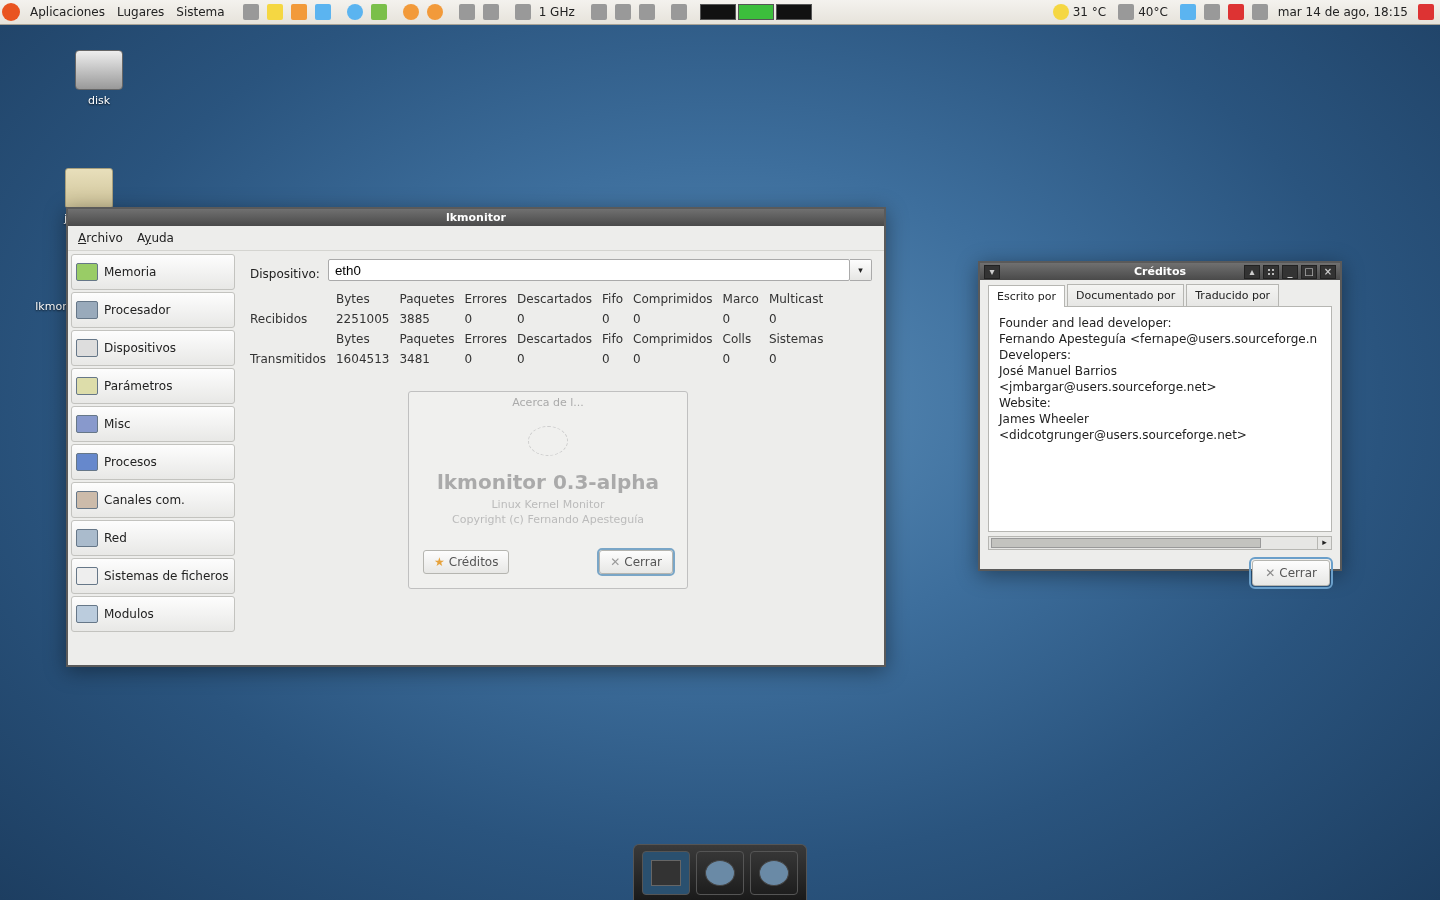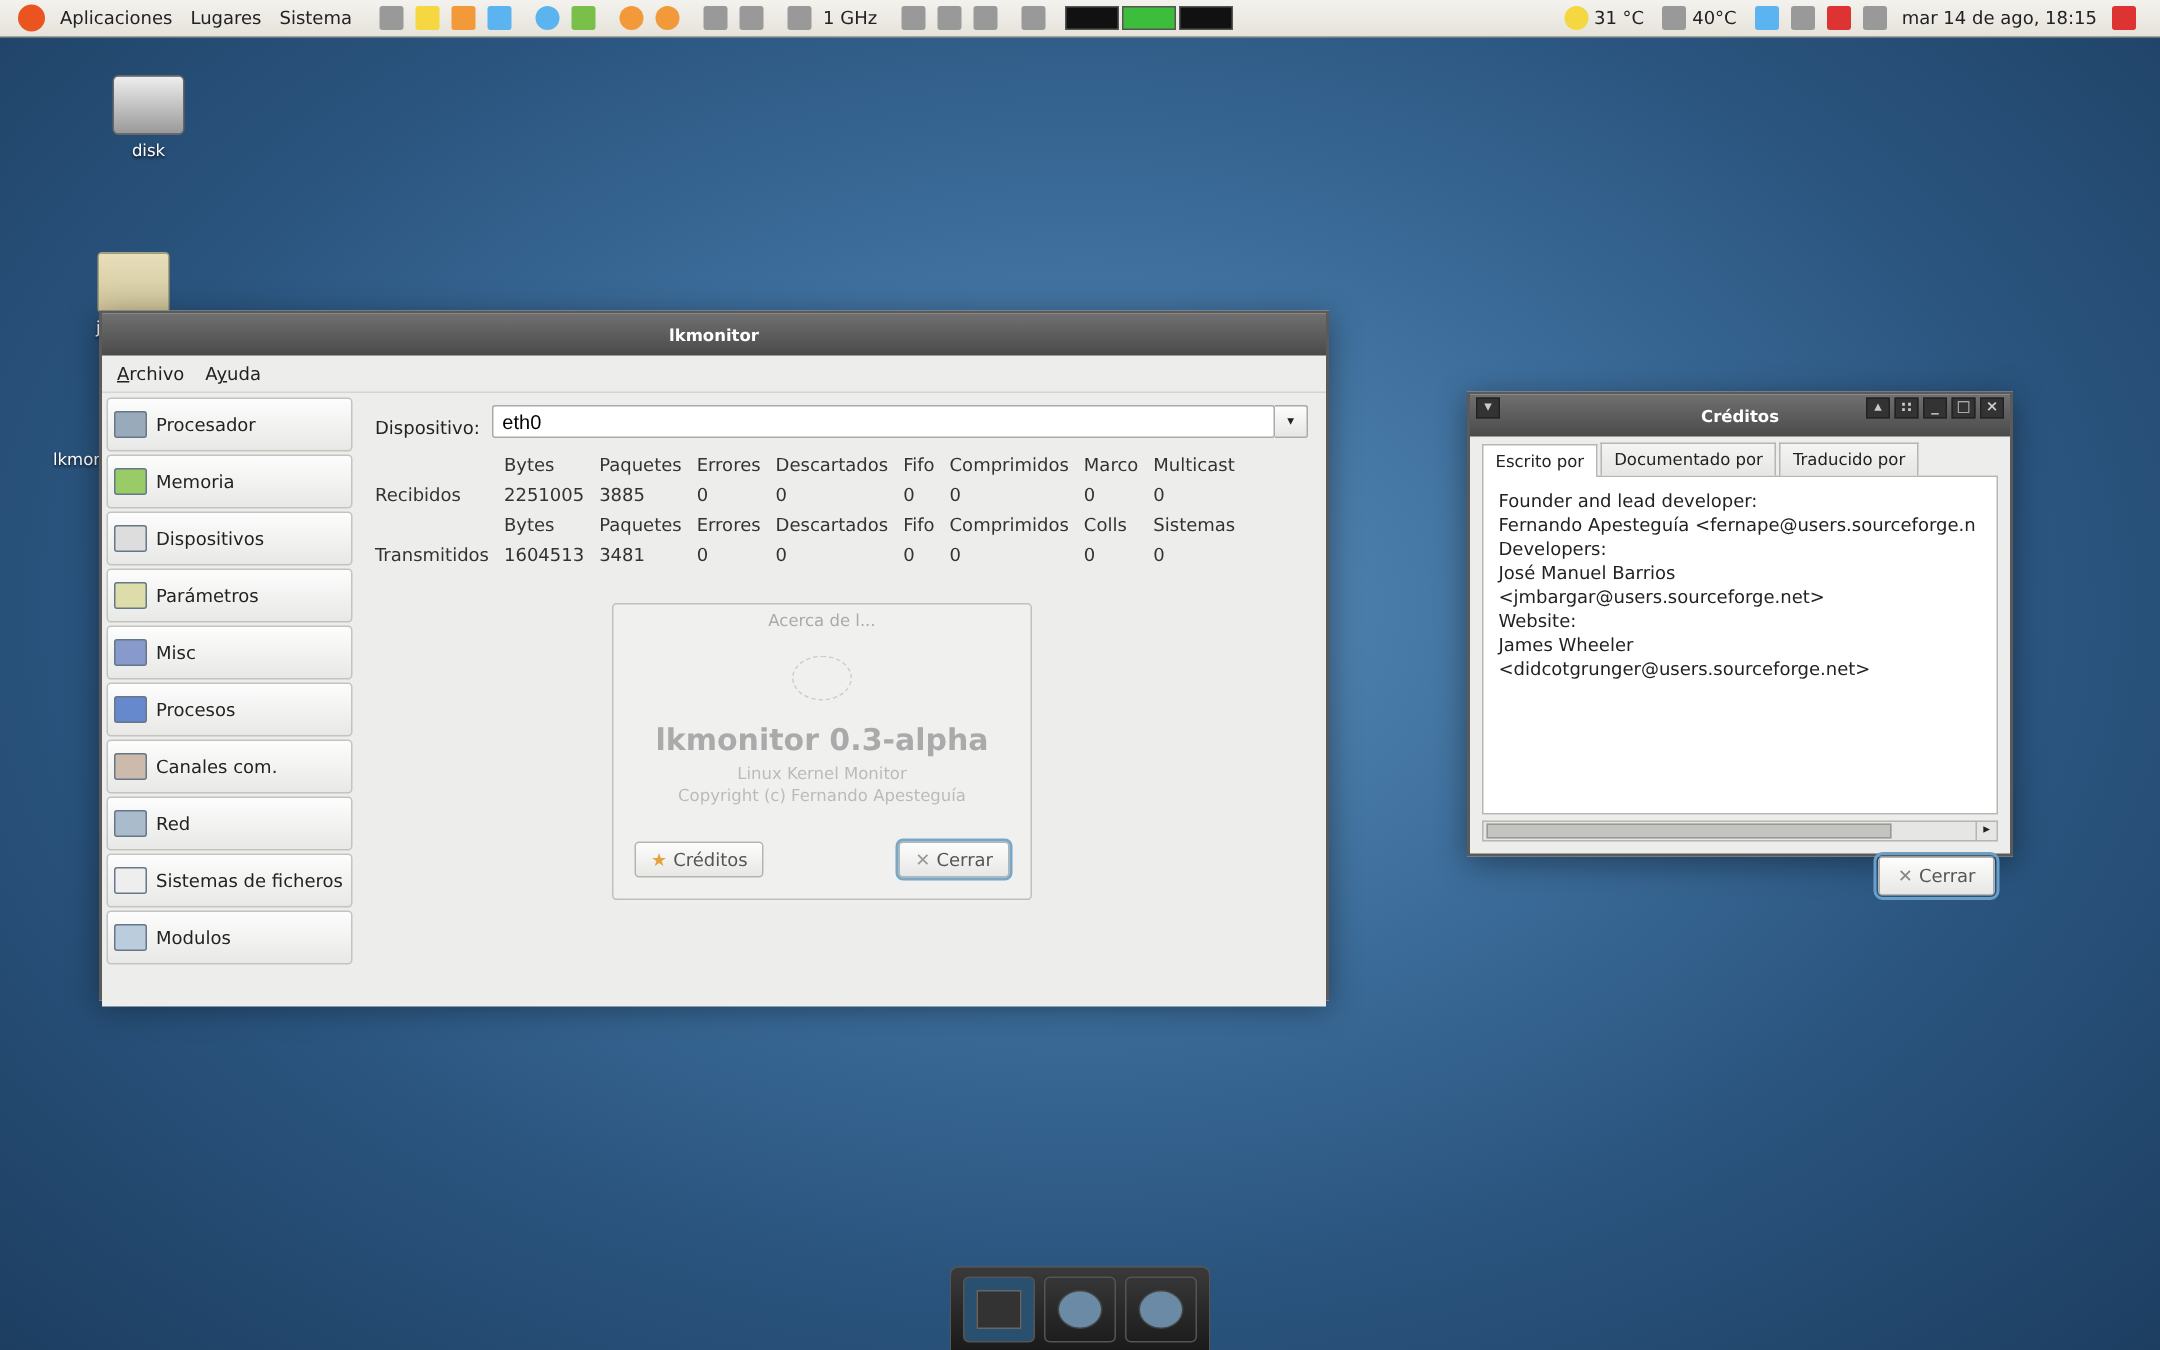--- a/index.html
+++ b/index.html
@@ -9,21 +9,21 @@
   font-size:12px;
   background:radial-gradient(ellipse at 50% 45%, #5a8db8 0%, #3d6e9c 35%, #2a547e 65%, #1d3e61 100%);
   overflow:hidden; position:relative; color:#222;
 }
 
 
 .top-panel {
   position:absolute; top:0; left:0; right:0; height:25px;
   background:linear-gradient(#f4f2ee,#e6e3db);
   border-bottom:1px solid #a8a396;
-  display:flex; align-items:center; padding:0 12px;
+  display:flex; align-items:center; padding:0 2px;
 }
 .top-panel .distro-icon { width:18px; height:18px; background:#e95420; border-radius:50%; margin-right:4px;}
 .top-panel .menu-item { padding:0 6px; cursor:default; }
 .top-panel .tray-item { width:20px; height:18px; margin:0 2px; display:flex; align-items:center; justify-content:center;}
 .top-panel .tray-sep { width:8px; }
 .top-panel .cpu-label { padding:0 4px; }
 .top-panel .clock { padding:0 6px; }
 .cpu-bar { width:36px; height:16px; border:1px solid #555;display:inline-block;margin:0 1px;}
 .cpu-bar.green { background:#3cbe3c;}
 .cpu-bar.black { background:#111;}
@@ -35,21 +35,21 @@
 .ic.folder { background:linear-gradient(#e8dfbb,#cfc49a); border-radius:3px 3px 2px 2px; border:1px solid #a89f7c;}
 
 
 .win {
   position:absolute;
   border:2px solid #5a5a5a;
   box-shadow:0 4px 20px rgba(0,0,0,.4);
   background:#ededeb;
 }
 .win-titlebar {
-  height:28px;
+  height:17px;
   background:linear-gradient(#707070,#4a4a4a);
   color:#fff; font-weight:bold; font-size:11px;
   display:flex; align-items:center; justify-content:center;
   position:relative;
 }
 .win-titlebar .win-buttons {
   position:absolute; right:4px; top:2px; display:flex; gap:3px;
 }
 .win-titlebar .win-btn {
   width:16px; height:14px; background:#333; border:1px solid #222; color:#ccc;
@@ -259,26 +259,26 @@
   <div class="win-titlebar">
     <span>lkmonitor</span>
   </div>
   <div class="menubar">
     <span><u>A</u><span></span>rchivo</span>
     <span>A<u>y</u>uda</span>
   </div>
   <div class="body">
     <div class="sidebar">
       <div class="sb-item">
+          <div class="sb-ic" style="background:#9c6"></div>
+          <span>Memoria</span>
+        </div>
+      <div class="sb-item">
           <div class="sb-ic"></div>
           <span>Procesador</span>
-        </div>
-      <div class="sb-item">
-          <div class="sb-ic" style="background:#9c6"></div>
-          <span>Memoria</span>
         </div>
       <div class="sb-item">
           <div class="sb-ic" style="background:#ddd"></div>
           <span>Dispositivos</span>
         </div>
       <div class="sb-item">
           <div class="sb-ic" style="background:#dda"></div>
           <span>Parámetros</span>
         </div>
       <div class="sb-item">

